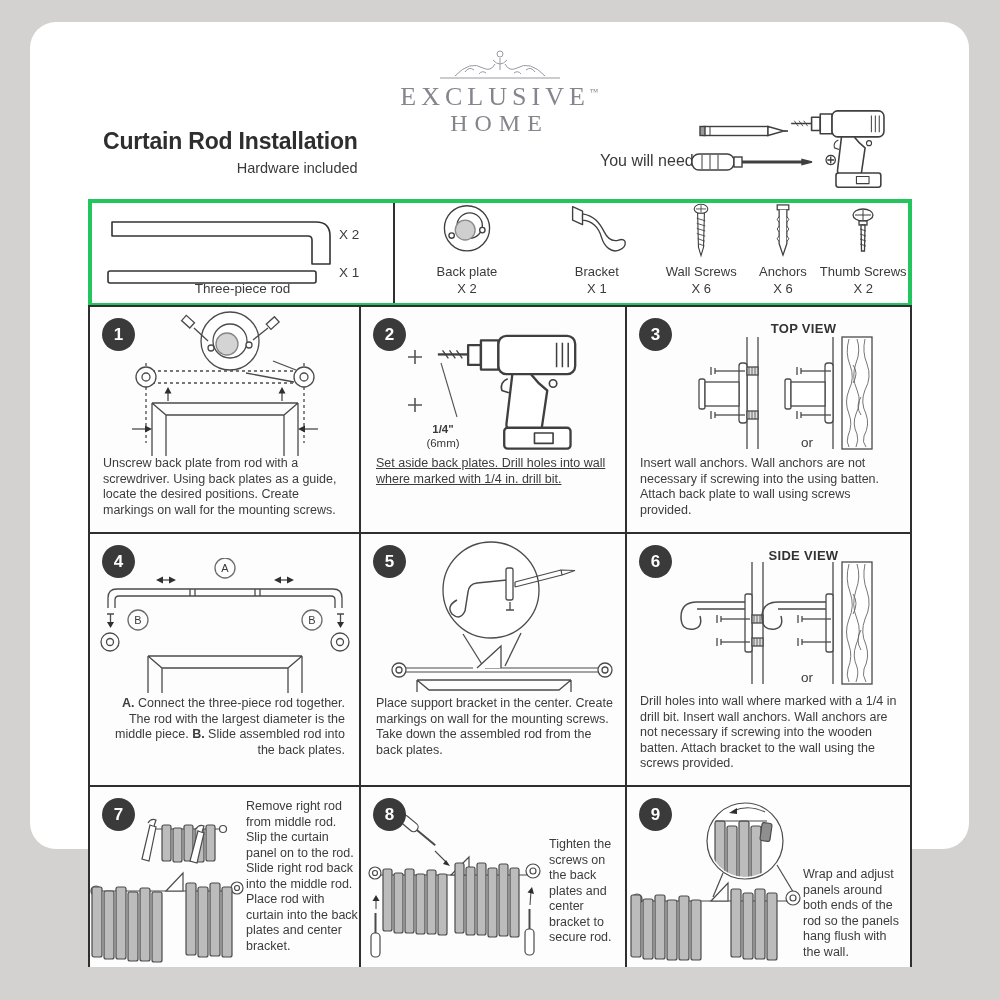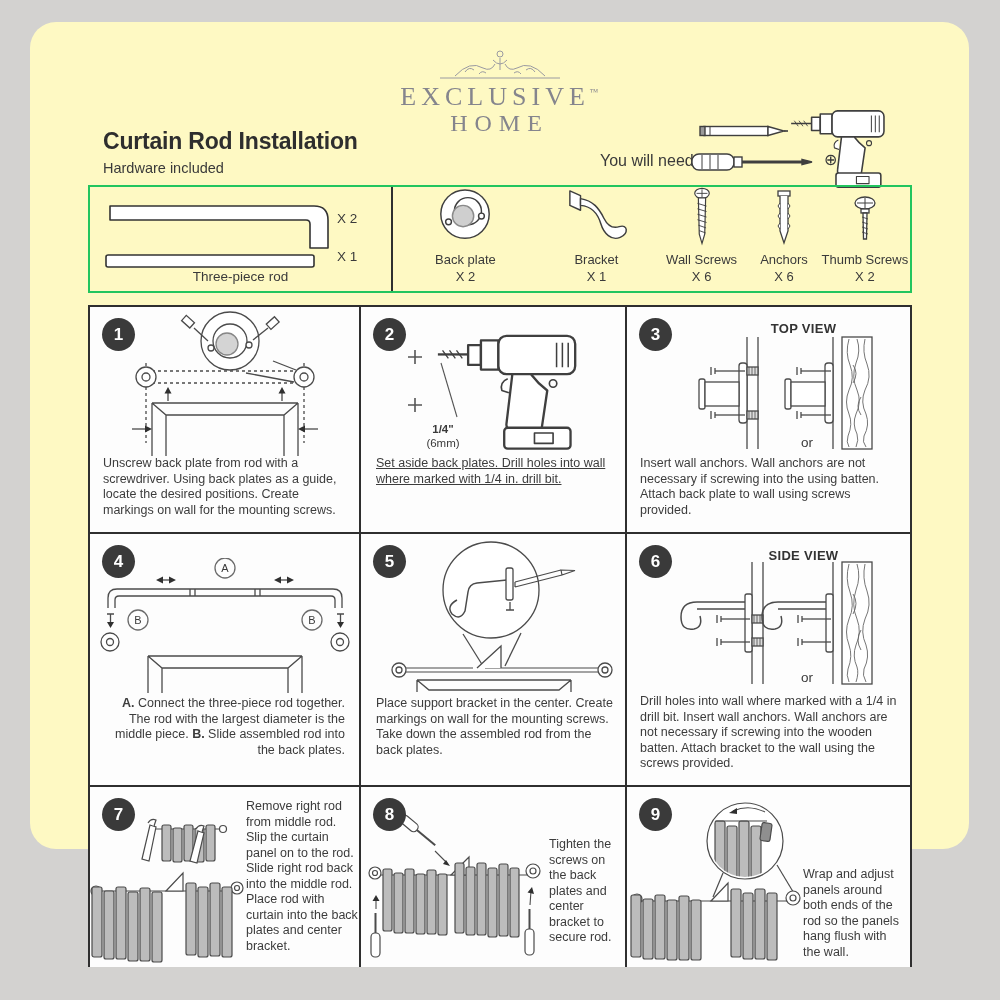--- a/index.html
+++ b/index.html
@@ -1,37 +1,37 @@
 <!DOCTYPE html>
 <html><head>
 <meta charset="utf-8">
 <style>
   html,body{margin:0;padding:0;}
   body{width:1000px;height:1000px;background:#d3d2d0;font-family:"Liberation Sans",sans-serif;}
   .canvas{position:relative;width:1000px;height:1000px;background:#d3d2d0;overflow:hidden;}
-  .page{position:absolute;left:30px;top:22px;width:939px;height:827px;background:#fef9c3;border-radius:26px;}
+  .page{position:absolute;left:30px;top:22px;width:939px;height:827px;background:#ffffff;border-radius:26px;}
   svg{display:block;}
   svg text{font-family:"Liberation Sans",sans-serif;fill:#3a3a3a;}
   
   .logo{position:absolute;left:0;right:0;top:20px;text-align:center;color:#85858d;}
   .logo .crown{margin:0 auto 2px auto;}
   .brand1{font-family:"Liberation Serif",serif;font-size:26px;letter-spacing:5px;line-height:1.0;}
   .brand1 sup{font-size:9px;letter-spacing:0;}
   .brand2{font-family:"Liberation Serif",serif;font-size:24px;letter-spacing:7px;line-height:1.1;}
   
-  .titles{position:absolute;left:73px;top:106px;color:#2e2e2e;}
+  .titles{position:absolute;left:73px;top:106px;color:#2e2e2e;text-align:right;}
   .titles h1{margin:0;font-size:23px;font-weight:700;letter-spacing:-0.2px;}
   .subtitle{font-size:14.5px;color:#3a3a3a;margin-top:5px;}
   .need-label{position:absolute;left:570px;top:130px;font-size:16px;color:#3a3a3a;}
   .pencil-pos{position:absolute;left:668px;top:100px;}
   .sdriver-pos{position:absolute;left:660px;top:127px;}
   .phillips{position:absolute;left:794px;top:128px;font-size:16px;color:#3a3a3a;}
   .drill-pos{position:absolute;left:758px;top:80px;}
   
-  .hwbox{position:absolute;left:58px;top:163px;width:824px;height:108px;border:2px solid #22c55e;box-sizing:border-box;}
+  .hwbox{position:absolute;left:58px;top:177px;width:824px;height:108px;border:4px solid #22c55e;box-sizing:border-box;}
   .rodsec{position:absolute;left:0;top:0;bottom:0;width:303px;border-right:2px solid #2f2f2f;box-sizing:border-box;}
   .rod1{position:absolute;left:14px;top:13px;}
   .rod2{position:absolute;left:14px;top:66px;}
   .qty2{position:absolute;left:247px;top:24px;font-size:13.5px;color:#3a3a3a;}
   .qty1{position:absolute;left:247px;top:62px;font-size:13.5px;color:#3a3a3a;}
   .rodlabel{position:absolute;left:0;right:0;bottom:7px;text-align:center;font-size:13.5px;color:#3a3a3a;}
   .itemsec{position:absolute;left:303px;right:0;top:0;bottom:0;display:flex;}
   .hw-item{display:flex;flex-direction:column;align-items:center;justify-content:flex-end;padding-bottom:7px;box-sizing:border-box;}
   .hw-item .lab{font-size:13px;color:#3a3a3a;margin-top:5px;}
   .hw-item .qty{font-size:13px;color:#3a3a3a;margin-top:2px;}

